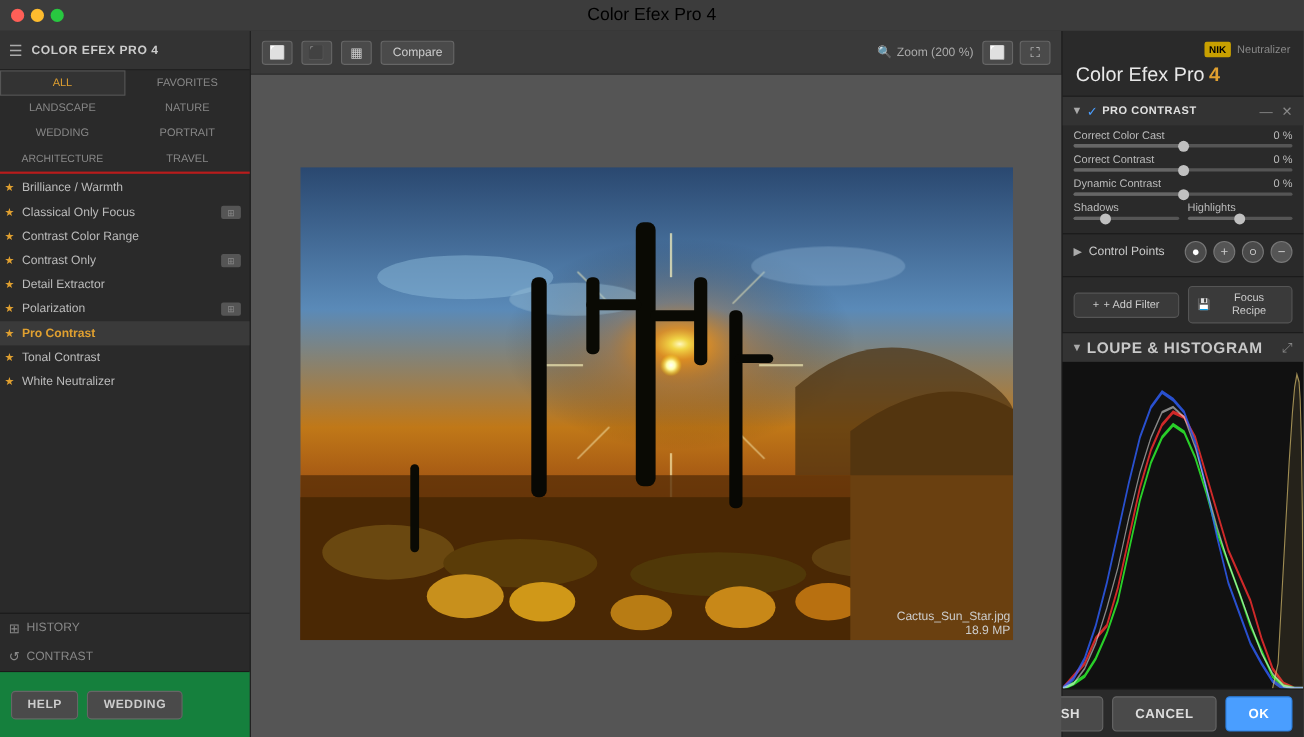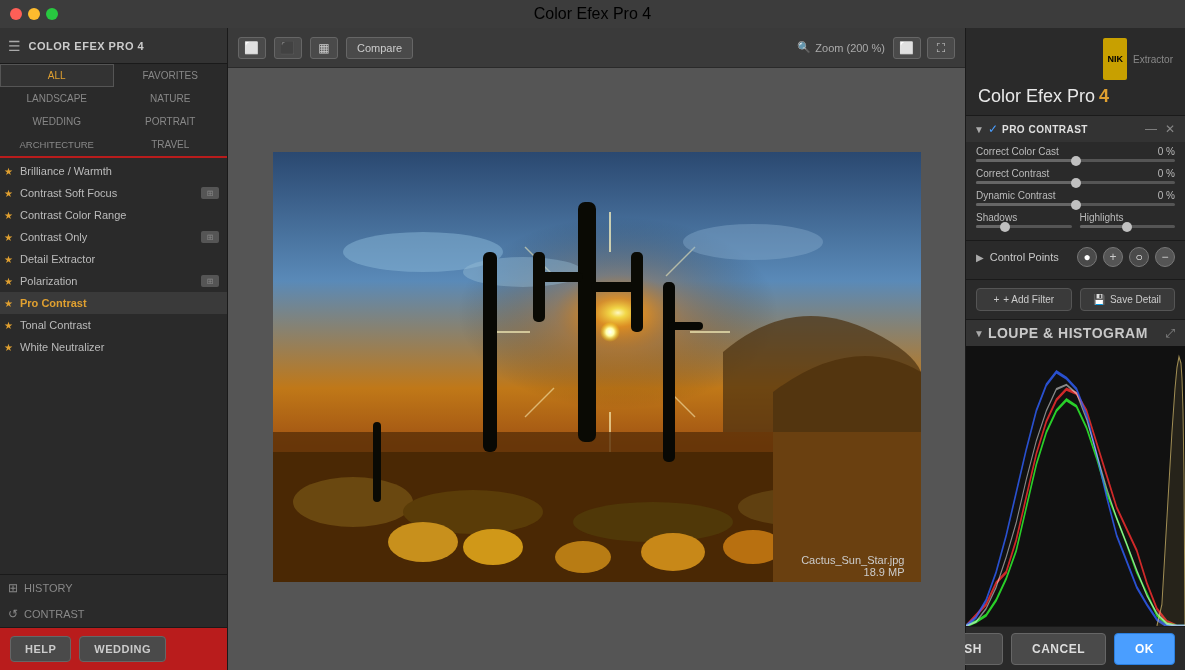--- a/index.html
+++ b/index.html
@@ -145,22 +145,22 @@
       padding: 6px 8px;
       font-size: 11px;
       color: #888;
       cursor: pointer;
       gap: 6px;
     }
     .sidebar-bottom-icon { font-size: 12px; }
 
     
     #bottom-bar {
-      background: #b91c1c;
-      height: 43px;
+      background: #15803d;
+      height: 60px;
       display: flex;
       align-items: center;
       padding: 0 10px;
       gap: 8px;
       border-top: 1px solid #1a1a1a;
       flex-shrink: 0;
     }
     .bottom-btn {
       background: #4a4a4a;
       border: 1px solid #666;
@@ -238,21 +238,21 @@
       background: #555;
       position: relative;
       overflow: hidden;
     }
     #photo-container {
       position: relative;
     }
     .filename-overlay {
       position: absolute;
       bottom: 8px;
-      right: 16px;
+      right: 2px;
       color: #ccc;
       font-size: 11px;
       text-align: right;
     }
 
     
     #right-panel {
       width: 220px;
       background: #2a2a2a;
       display: flex;
@@ -268,21 +268,21 @@
       display: flex;
       align-items: baseline;
       gap: 4px;
       border-bottom: 1px solid #1a1a1a;
     }
     .nik-logo {
       background: #c8a000;
       color: #000;
       font-size: 9px;
       font-weight: bold;
-      padding: 16px 4px;
+      padding: 2px 4px;
       border-radius: 2px;
       text-align: center;
     }
     .nik-collection-label {
       color: #888;
       font-size: 10px;
     }
     .panel-app-title {
       color: #e8e8e8;
       font-size: 18px;
@@ -542,21 +542,21 @@
       <div class="cat-tab">TRAVEL</div>
     </div>
 
     <div id="filter-list">
       <div class="filter-item">
         <span class="filter-star">★</span>
         <span class="filter-name">Brilliance / Warmth</span>
       </div>
       <div class="filter-item">
         <span class="filter-star">★</span>
-        <span class="filter-name">Contrast Soft Focus</span>
+        <span class="filter-name">Classical Only Focus</span>
         <span class="filter-badge">⊞</span>
       </div>
       <div class="filter-item">
         <span class="filter-star">★</span>
         <span class="filter-name">Contrast Color Range</span>
       </div>
       <div class="filter-item">
         <span class="filter-star">★</span>
         <span class="filter-name">Contrast Only</span>
         <span class="filter-badge">⊞</span>
@@ -706,21 +706,21 @@
       </div>
     </div>
   </div>
 
   <div id="right-panel">
 
     <div id="nik-header">
       <div style="display:flex; flex-direction:column; gap:2px; flex:1;">
         <div style="display:flex; align-items:center; gap:6px; justify-content:flex-end;">
           <span class="nik-logo">NIK</span>
-          <span class="nik-collection-label">Extractor</span>
+          <span class="nik-collection-label">Neutralizer</span>
         </div>
         <div style="display:flex; align-items:baseline; gap:4px; justify-content:flex-start; padding-top:4px;text-align:center;">
           <span class="panel-app-title">Color Efex Pro</span>
           <span class="panel-app-version">4</span>
         </div>
       </div>
     </div>
 
     <div id="pro-contrast-section">
       <div class="section-header">
@@ -799,21 +799,21 @@
       </div>
     </div>
 
     <div id="filter-recipe-bar">
       <button class="filter-recipe-btn">
         <span>+</span>
         <span>+ Add Filter</span>
       </button>
       <button class="filter-recipe-btn">
         <span>💾</span>
-        <span>Save Detail</span>
+        <span>Focus Recipe</span>
       </button>
     </div>
 
     <div id="loupe-section">
       <div id="loupe-header">
         <span class="section-chevron">▼</span>
         <span class="loupe-title">LOUPE &amp; HISTOGRAM</span>
         <span class="section-action-btn">⤢</span>
       </div>
       <div id="histogram-container">

